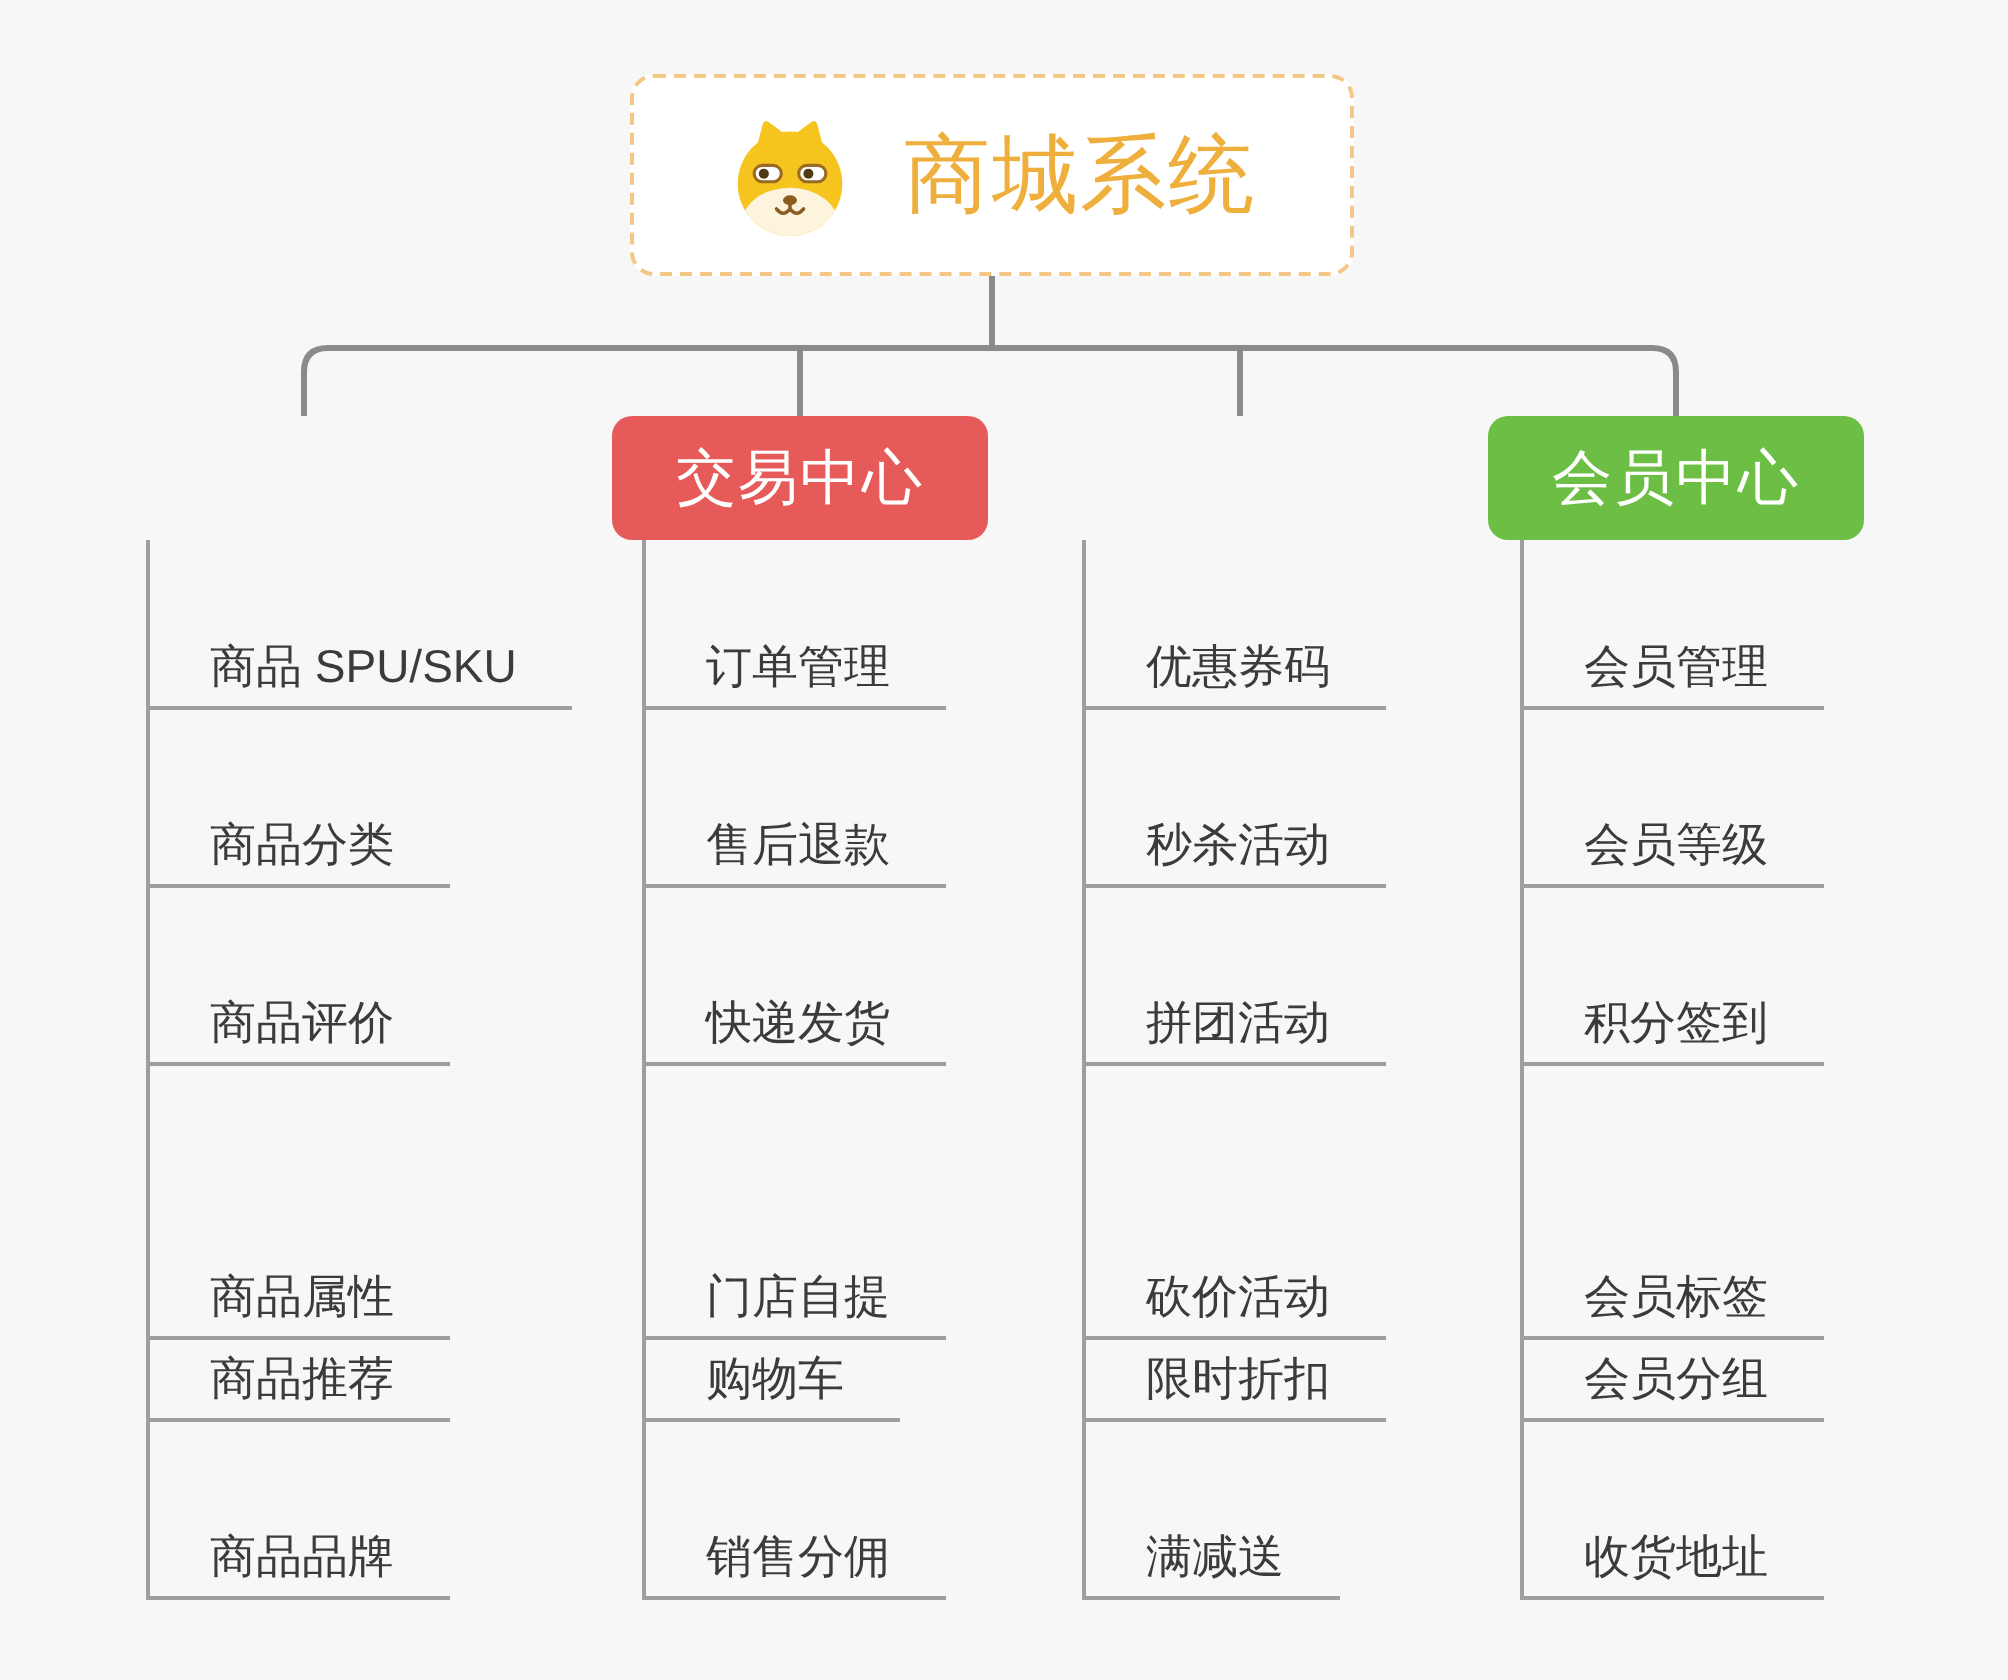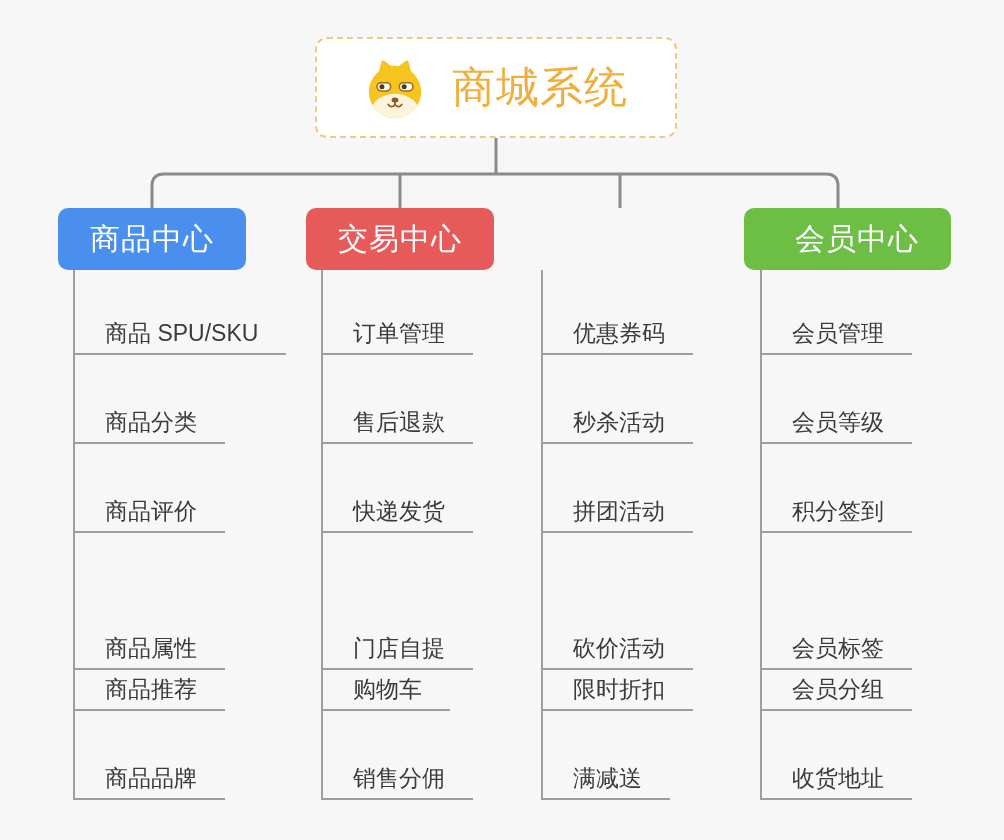--- a/index.html
+++ b/index.html
@@ -88,27 +88,24 @@
       <rect x="13.5" y="26.5" width="14" height="8.5" rx="4.2" fill="#ffffff" stroke="#9a6b22" stroke-width="1.6"></rect>
       <circle cx="18.5" cy="30.8" r="2.6" fill="#4f3a14"></circle>
       <rect x="36.5" y="26.5" width="14" height="8.5" rx="4.2" fill="#ffffff" stroke="#9a6b22" stroke-width="1.6"></rect>
       <circle cx="41.5" cy="30.8" r="2.6" fill="#4f3a14"></circle>
       <ellipse cx="32" cy="44.5" rx="3.6" ry="2.6" fill="#8a5c20"></ellipse>
       <path d="M32 45 V49 M25 49 Q28.5 53.5 32 49 Q35.5 53.5 39 49" fill="none" stroke="#8a5c20" stroke-width="1.8" stroke-linecap="round"></path>
     </svg>
     <span class="title" style="color: rgb(239, 175, 61);">商城系统</span>
   </div>
 
-  <div class="branch b1" style="background-color: rgb(74, 143, 238);">
-    <span>商品中心</span>
-  </div>
   <div class="branch b2" style="background-color: rgb(231, 90, 90);">
     <span>交易中心</span>
   </div>
-  <div class="branch b4" style="background-color: rgb(108, 190, 69); padding-left: 19px;">
+  <div class="branch b4" style="background-color: rgb(108, 190, 69);">
     <span>会员中心</span>
   </div>
 
   <div class="col c1">
     <div class="trunk"></div>
     <div class="item">商品 SPU/SKU</div>
     <div class="item">商品分类</div>
     <div class="item">商品评价</div>
     <div class="item">商品属性</div>
     <div class="item">商品推荐</div>

